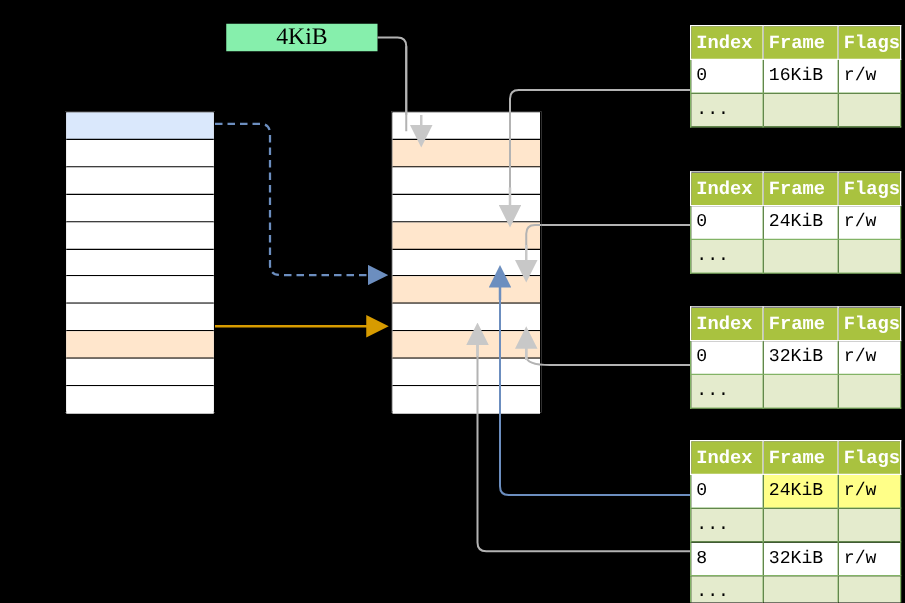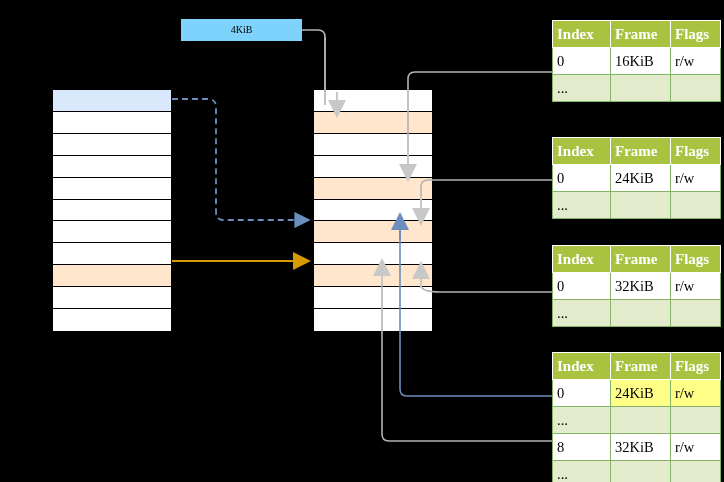--- a/index.html
+++ b/index.html
@@ -27,23 +27,23 @@
     border-bottom: 1.4px solid #000;
     background: #ffffff;
   }
   .memrow:last-child { border-bottom: none; }
   .memrow.blue  { background: #dae8fc; }
   .memrow.peach { background: #ffe6cc; }
 
   
   .labelbox {
     position: absolute;
-    background: #7dd3fc;
+    background: #86efac;
     color: #000000;
-    font-size: 10px;
+    font-size: 19px;
     line-height: 22px;
     text-align: center;
     white-space: nowrap;
   }
 
   
   .ptable {
     position: absolute;
     border-collapse: collapse;
     table-layout: fixed;
@@ -51,20 +51,21 @@
     background: #000;
   }
   .ptable th, .ptable td {
     border: 1px solid #82b366;
     padding: 0 4px;
     height: 27px;
     text-align: left;
     font-weight: normal;
     overflow: hidden;
     white-space: nowrap;
+    font-family: Liberation Mono, monospace;
   }
   .ptable th {
     background: #a9c23f;
     color: #ffffff;
     font-weight: bold;
     border-color: #ffffff;
     font-size: 15px;
   }
   .ptable td.v   { background: #ffffff; color: #000; }
   .ptable td.e   { background: #e4ebcd; color: #000; }

